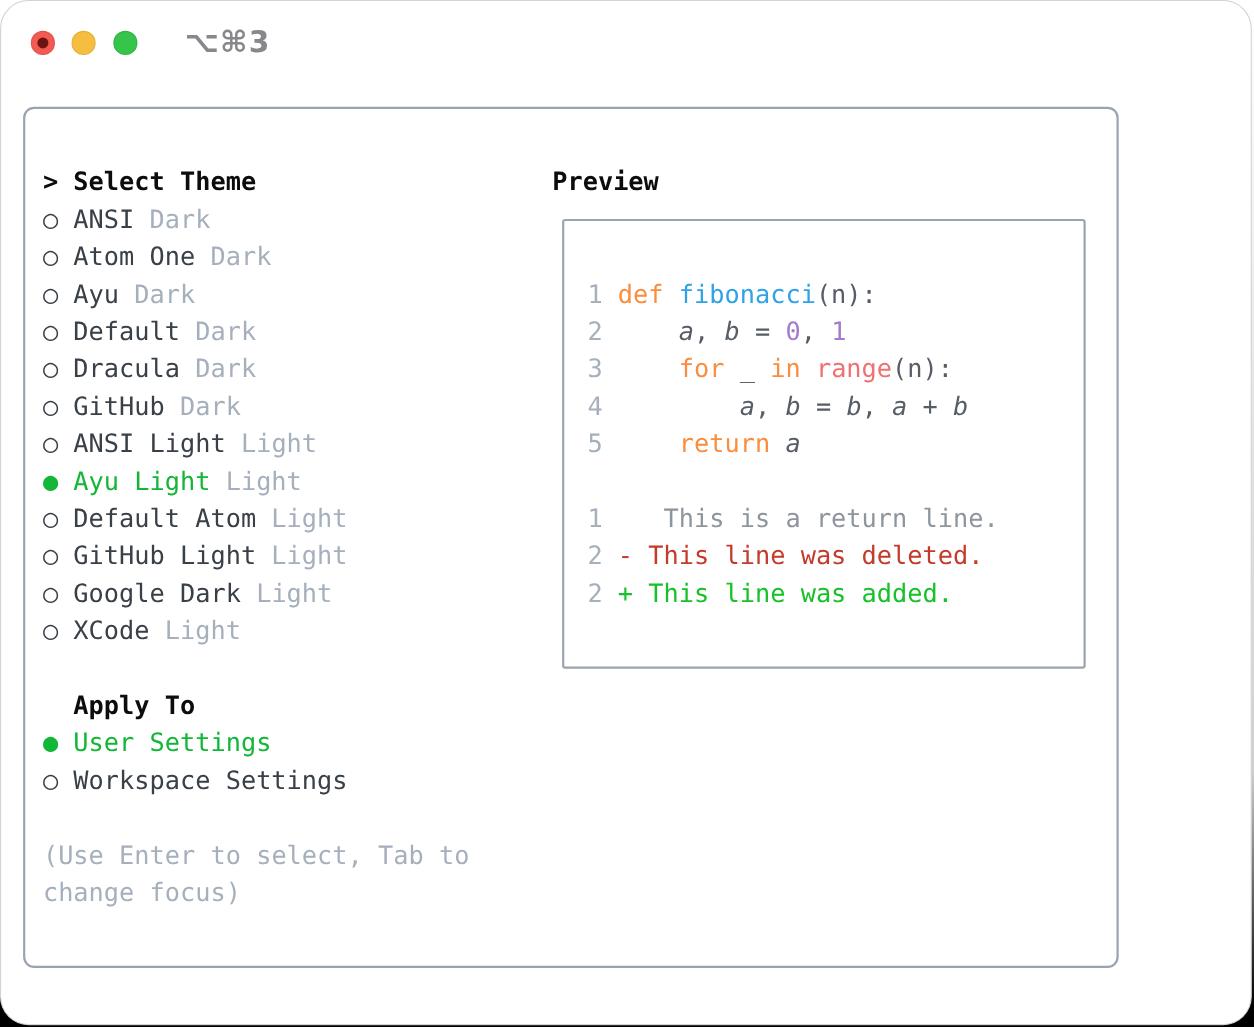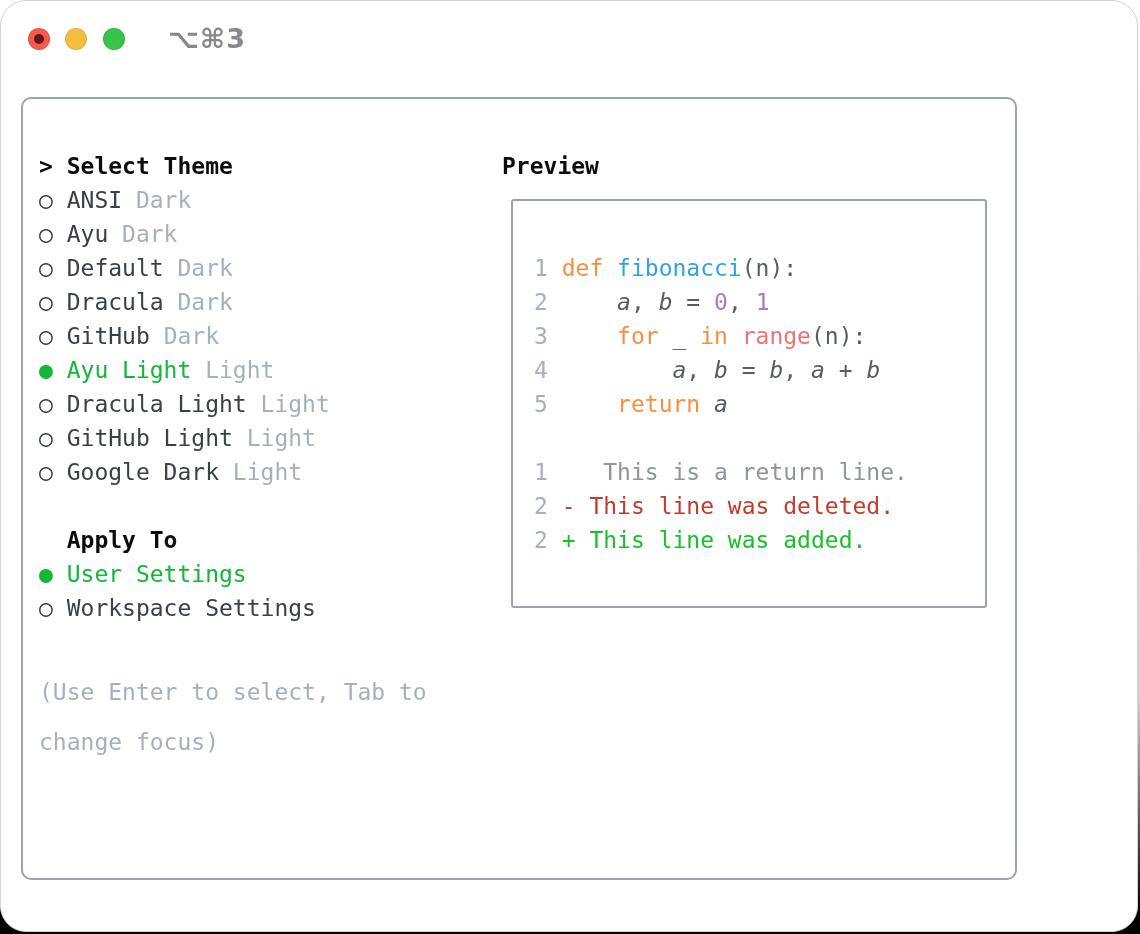--- a/index.html
+++ b/index.html
@@ -22,21 +22,21 @@
   .main-box{position:absolute;left:20px;top:96px;width:996px;height:783px;
     border:2px solid var(--border,#9aa4b1);border-radius:10px;box-sizing:border-box;background:#fff;}
   .row{height:34px;line-height:34px;white-space:pre;font-size:23px;color:var(--dark,#3a4048);}
   .spacer{height:34px;}
   .left-pane{position:absolute;left:38px;top:148px;}
   .marker{display:inline-block;width:2ch;color:var(--dark,#3a4048);}
   .header-row{font-weight:bold;color:var(--header,#0c0c0d);}
   .header-row .marker{font-weight:bold;color:var(--header,#0c0c0d);}
   .variant{margin-left:1ch;color:var(--mute,#a6b0bd);margin-top:47px;}
   .selected .marker,.selected .tname{color:var(--green,#12b737);}
-  .hint{color:var(--mute,#a6b0bd);margin-top:16px;}
+  .hint{color:var(--mute,#a6b0bd);}
   
   .preview-title{position:absolute;left:501px;top:148px;height:34px;line-height:34px;
     font-size:23px;font-weight:bold;color:var(--header,#0c0c0d);text-align:center;}
   .preview-box{position:absolute;left:510px;top:198px;width:476px;height:409px;
     border:2px solid var(--border,#9aa4b1);border-radius:3px;box-sizing:border-box;background:#fff;}
   .code{position:absolute;left:533px;top:250px;}
   .cl{height:34px;line-height:34px;white-space:pre;font-size:23px;color:var(--codetx,#565d66);}
   .tk-ln{color:var(--mute,#a6b0bd);}
   .tk-kw{color:var(--kw,#fa8d3e);}
   .tk-fn{color:var(--fn,#2fa2e8);margin-top:24px;}
@@ -61,28 +61,31 @@
     <span class="dot dot-green"></span>
     <span class="win-title">⌥⌘3</span>
   </div>
 
   <div class="main-box"></div>
 
   <div class="left-pane">
     <div class="row header-row"><span class="marker">&gt;</span><span>Select Theme</span></div>
 
     <div class="row"><span class="marker">○</span><span class="tname">ANSI</span><span class="variant">Dark</span></div>
+    <div class="row"><span class="marker">○</span><span class="tname">Atom One</span><span class="variant">Dark</span></div>
     <div class="row"><span class="marker">○</span><span class="tname">Ayu</span><span class="variant">Dark</span></div>
     <div class="row"><span class="marker">○</span><span class="tname">Default</span><span class="variant">Dark</span></div>
     <div class="row"><span class="marker">○</span><span class="tname">Dracula</span><span class="variant">Dark</span></div>
     <div class="row"><span class="marker">○</span><span class="tname">GitHub</span><span class="variant">Dark</span></div>
+    <div class="row"><span class="marker">○</span><span class="tname">ANSI Light</span><span class="variant">Light</span></div>
     <div class="row selected"><span class="marker">●</span><span class="tname">Ayu Light</span><span class="variant">Light</span></div>
-    <div class="row"><span class="marker">○</span><span class="tname">Dracula Light</span><span class="variant">Light</span></div>
+    <div class="row"><span class="marker">○</span><span class="tname">Default Atom</span><span class="variant">Light</span></div>
     <div class="row"><span class="marker">○</span><span class="tname">GitHub Light</span><span class="variant">Light</span></div>
     <div class="row"><span class="marker">○</span><span class="tname">Google Dark</span><span class="variant">Light</span></div>
+    <div class="row"><span class="marker">○</span><span class="tname">XCode</span><span class="variant">Light</span></div>
 
     <div class="spacer"></div>
 
     <div class="row header-row"><span class="marker"></span><span>Apply To</span></div>
     <div class="row selected"><span class="marker">●</span><span class="tname">User Settings</span></div>
     <div class="row"><span class="marker">○</span><span class="tname">Workspace Settings</span></div>
 
     <div class="spacer"></div>
 
     <div class="row hint">(Use Enter to select, Tab to</div>

